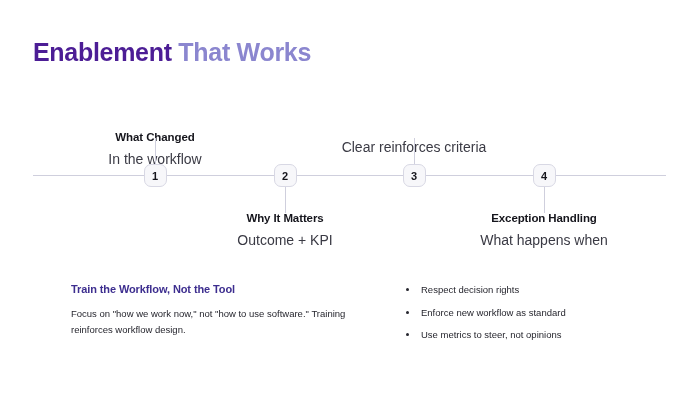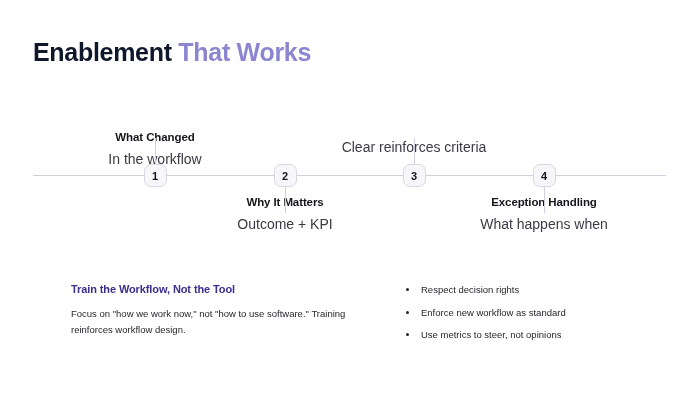--- a/index.html
+++ b/index.html
@@ -25,21 +25,21 @@
   .title {
     position: absolute;
     left: 33px;
     top: 39px;
     font-size: 25px;
     font-weight: bold;
     letter-spacing: -0.3px;
     white-space: nowrap;
     line-height: 1.1;
   }
-  .title .part-dark { color: #0f172a; }
+  .title .part-dark { color: #4c1d95; }
   .title .part-light { color: #8b86cf; }
 
   
   .timeline {
     position: absolute;
     left: 0;
     top: 0;
     width: 700px;
     height: 260px;
   }
@@ -78,21 +78,21 @@
   .stem.up   { top: 138px; height: 27px; }
   .stem.down { top: 186px; height: 27px; }
 
   .node-label {
     position: absolute;
     text-align: center;
     width: 220px;
     margin-left: -110px;
   }
   .node-label.above { top: 103px; margin-top: 28px; }
-  .node-label.below { top: 196px; }
+  .node-label.below { top: 212px; }
   .node-label .lbl-title {
     font-size: 11.5px;
     font-weight: bold;
     color: #15151c;
     letter-spacing: -0.1px;
     white-space: nowrap;
   }
   .node-label .lbl-sub {
     margin-top: 8px;
     font-size: 14px;

